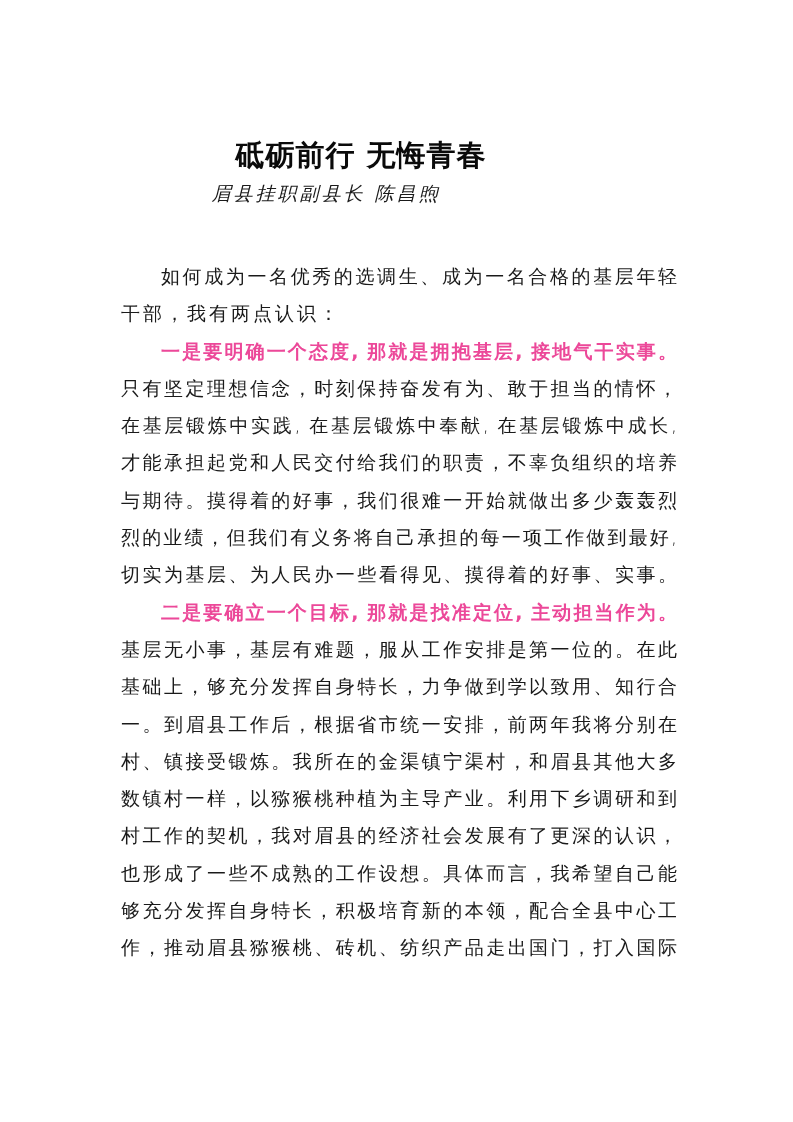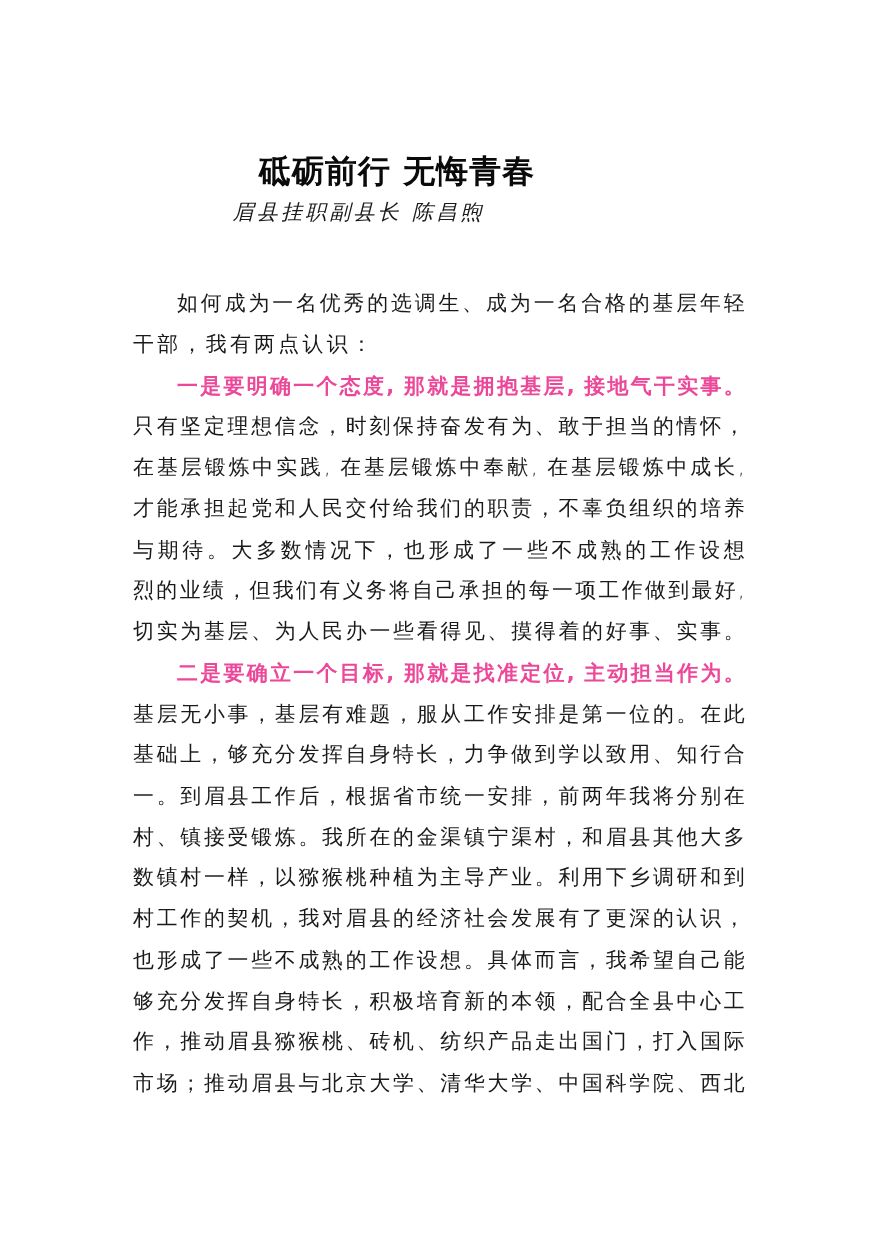--- a/index.html
+++ b/index.html
@@ -84,28 +84,27 @@
   <div class="title">砥砺前行  无悔青春</div>
   <div class="subtitle">眉县挂职副县长 陈昌煦</div>
 
   <div class="body-text">
     <span class="line indent">如何成为一名优秀的选调生、成为一名合格的基层年轻</span>
     <span class="line short">干部，我有两点认识：</span>
     <span class="line indent bold">一是要明确一个态度, 那就是拥抱基层, 接地气干实事。</span>
     <span class="line">只有坚定理想信念，时刻保持奋发有为、敢于担当的情怀，</span>
     <span class="line">在基层锻炼中实践, 在基层锻炼中奉献, 在基层锻炼中成长,</span>
     <span class="line">才能承担起党和人民交付给我们的职责，不辜负组织的培养</span>
-    <span class="line">与期待。大多数情况下，也形成了一些不成熟的工作设想</span>
+    <span class="line">与期待。摸得着的好事，我们很难一开始就做出多少轰轰烈</span>
     <span class="line">烈的业绩，但我们有义务将自己承担的每一项工作做到最好,</span>
     <span class="line">切实为基层、为人民办一些看得见、摸得着的好事、实事。</span>
     <span class="line indent bold">二是要确立一个目标, 那就是找准定位, 主动担当作为。</span>
     <span class="line">基层无小事，基层有难题，服从工作安排是第一位的。在此</span>
     <span class="line">基础上，够充分发挥自身特长，力争做到学以致用、知行合</span>
     <span class="line">一。到眉县工作后，根据省市统一安排，前两年我将分别在</span>
     <span class="line">村、镇接受锻炼。我所在的金渠镇宁渠村，和眉县其他大多</span>
     <span class="line">数镇村一样，以猕猴桃种植为主导产业。利用下乡调研和到</span>
     <span class="line">村工作的契机，我对眉县的经济社会发展有了更深的认识，</span>
     <span class="line">也形成了一些不成熟的工作设想。具体而言，我希望自己能</span>
     <span class="line">够充分发挥自身特长，积极培育新的本领，配合全县中心工</span>
     <span class="line">作，推动眉县猕猴桃、砖机、纺织产品走出国门，打入国际</span>
-    <span class="line">市场；推动眉县与北京大学、清华大学、中国科学院、西北</span>
   </div>
 </div>
 
 </body></html>

